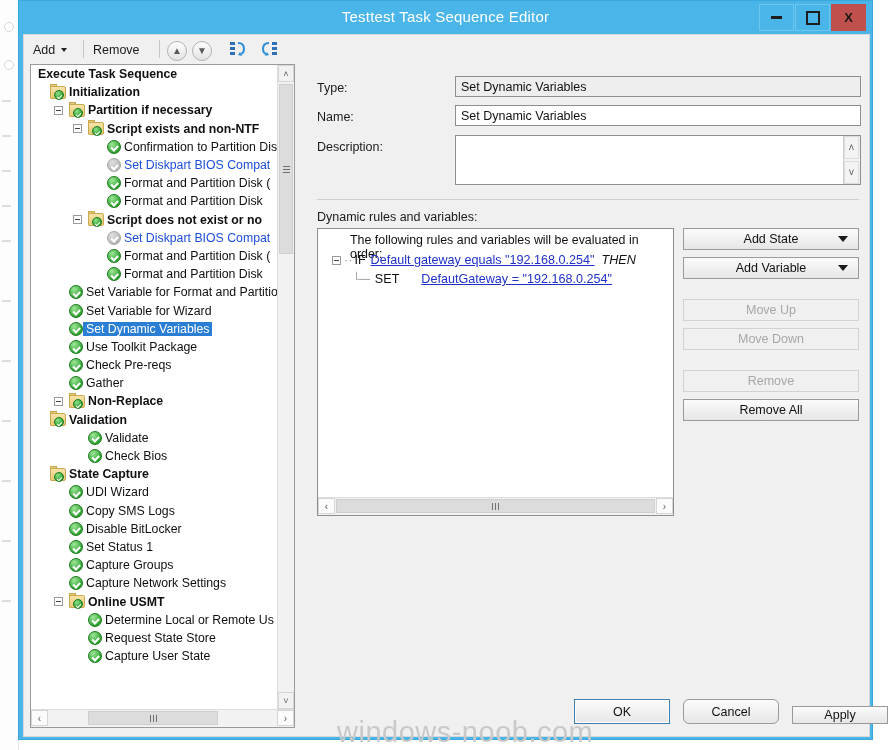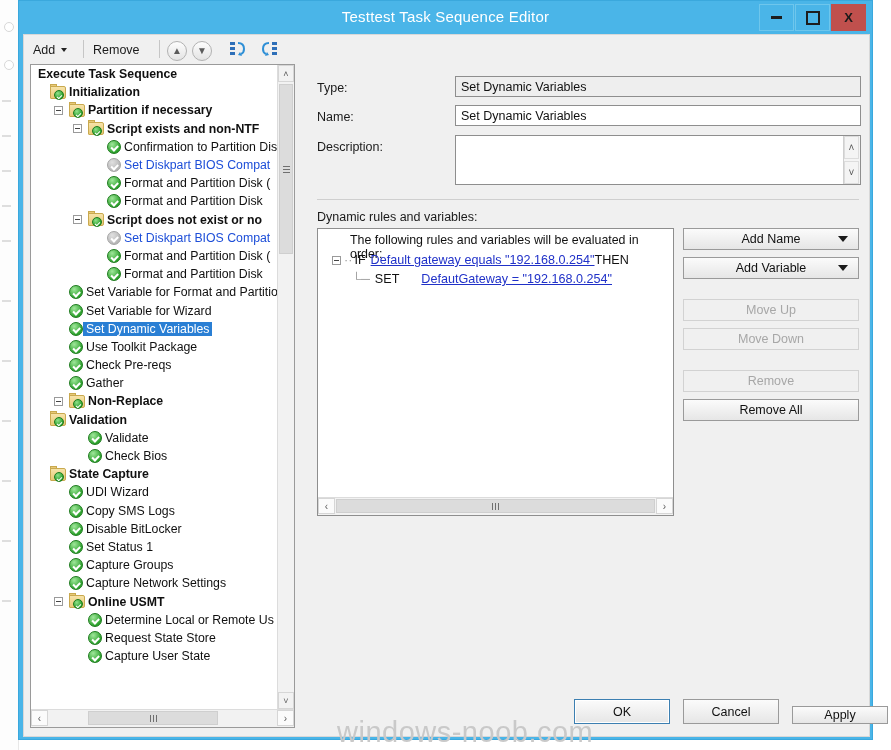--- a/index.html
+++ b/index.html
@@ -526,53 +526,53 @@
         <div class="fieldrow" style="top:147px">Dynamic rules and variables:</div>
 
         <div class="listbox" style="left:16px; top:165px; width:357px; height:288px;">
           <div class="lb-head">The following rules and variables will be evaluated in order:</div>
 
           <div class="rule-row" style="left:14px; top:24px;">
             <span class="expander" style="position:relative; left:0; top:0; margin-right:3px;"></span>
             <span style="color:#9b9b9b; margin-right:2px;">··</span>
             <span style="margin-right:5px;">IF</span>
             <span class="lnk">Default gateway equals "192.168.0.254"</span>
-            <span style="">THEN</span>
+            <span style="margin-left:7px;font-style:italic;">THEN</span>
           </div>
 
           <div class="rule-row" style="left:34px; top:43px;">
             <span style="color:#9b9b9b; margin-right:5px;">└─</span>
             <span style="margin-right:22px;">SET</span>
             <span class="lnk">DefautGateway = "192.168.0.254"</span>
           </div>
 
           <div class="hsb">
             <div class="arw l">‹</div>
             <div class="thumb" style="left:18px; right:18px; width:auto;">
                 <span class="gripv"></span>
               </div>
             <div class="arw r">›</div>
           </div>
         </div>
 
         <div class="btn" style="left:382px; top:165px; width:176px; height:22px;">
-            <span>Add Name</span>
+            <span>Add State</span>
             <span class="dd"></span>
           </div>
         <div class="btn" style="left:382px; top:194px; width:176px; height:22px;">
             <span>Add Variable</span>
             <span class="dd"></span>
           </div>
         <div class="btn disabled" style="left:382px; top:236px; width:176px; height:22px;">Move Up</div>
         <div class="btn disabled" style="left:382px; top:265px; width:176px; height:22px;">Move Down</div>
         <div class="btn disabled" style="left:382px; top:307px; width:176px; height:22px;">Remove</div>
         <div class="btn" style="left:382px; top:336px; width:176px; height:22px;">Remove All</div>
       </div>
 
       <div class="btn default" style="left:550px; bottom:12px; width:96px; height:25px;">OK</div>
-      <div class="btn" style="left:659px; bottom:12px; width:96px; height:25px;">Cancel</div>
+      <div class="btn" style="left:659px; bottom:12px; width:96px; height:25px;border-radius:6px;">Cancel</div>
       <div class="btn" style="left:768px; bottom:12px; width:96px; height:18px;">Apply</div>
 
     </div>
   </div>
 
   <div class="watermark">windows-noob.com</div>
 </div>
 
 </body></html>

